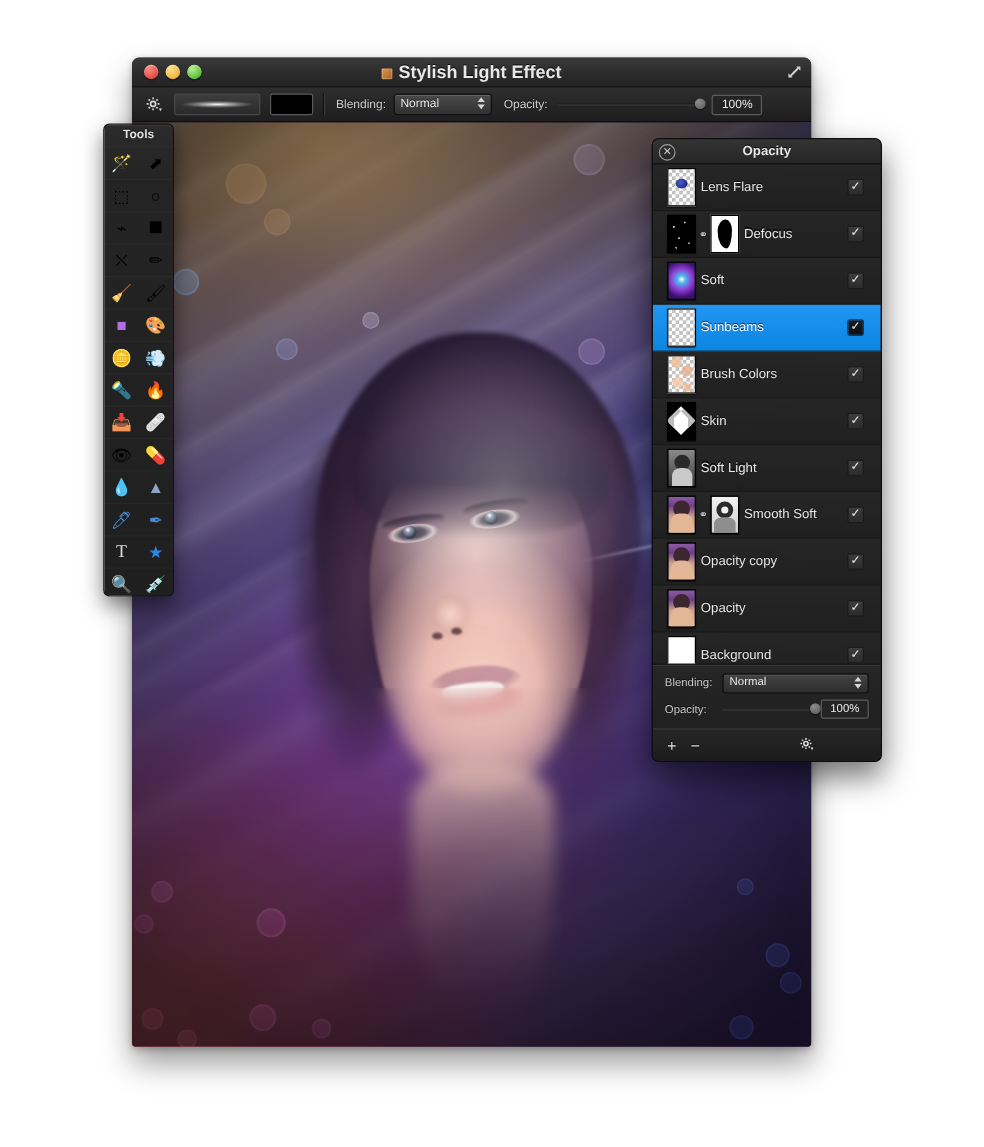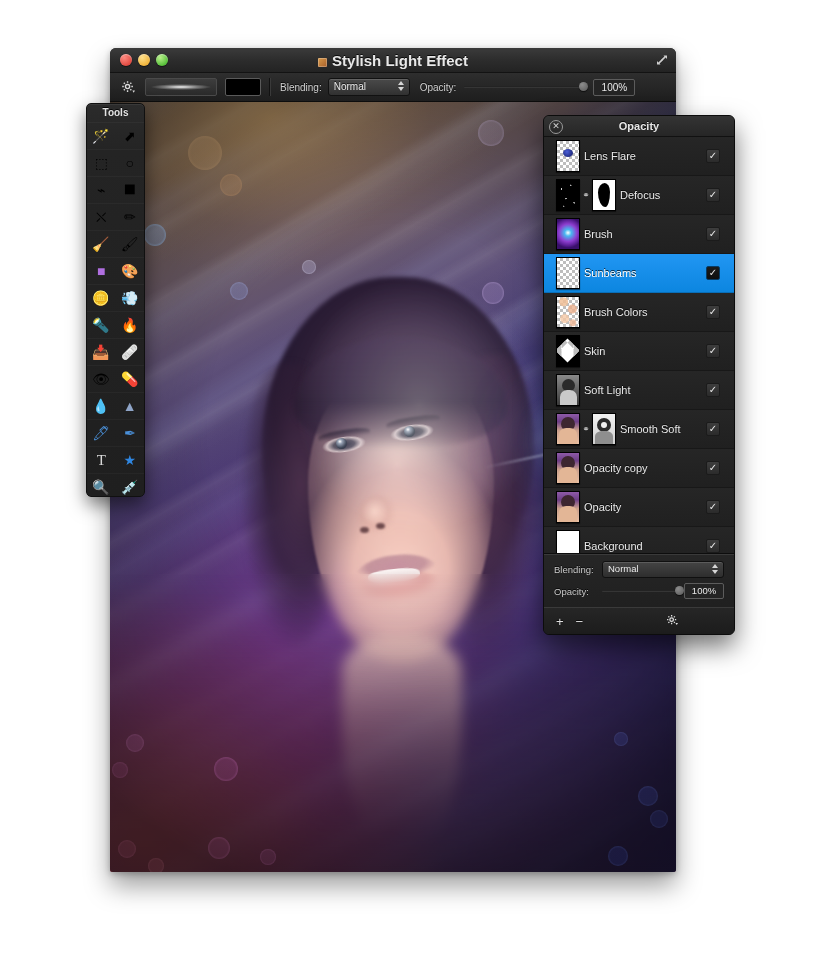--- a/index.html
+++ b/index.html
@@ -625,21 +625,21 @@
         <div class="mask" style="position:relative;overflow:hidden;">
           <span style="position:absolute;left:5px;top:3px;width:12px;height:24px;background:#000;border-radius:56% 44% 38% 62% / 40% 36% 64% 60%;"></span>
         </div>
         <div class="lname">Defocus</div>
         <div class="vis">✓</div>
       </div>
 
       <div class="layer-row">
         <div class="thumb" style="background:
             radial-gradient(ellipse 70% 50% at 50% 46%, #ffffff 0%, #49b8f0 22%, #8e3fd0 58%, #5a1f96 85%, #39106b 100%);"></div>
-        <div class="lname">Brush</div>
+        <div class="lname">Soft</div>
         <div class="vis">✓</div>
       </div>
 
       <div class="layer-row selected">
         <div class="thumb checker"></div>
         <div class="lname">Sunbeams</div>
         <div class="vis">✓</div>
       </div>
 
       <div class="layer-row">

